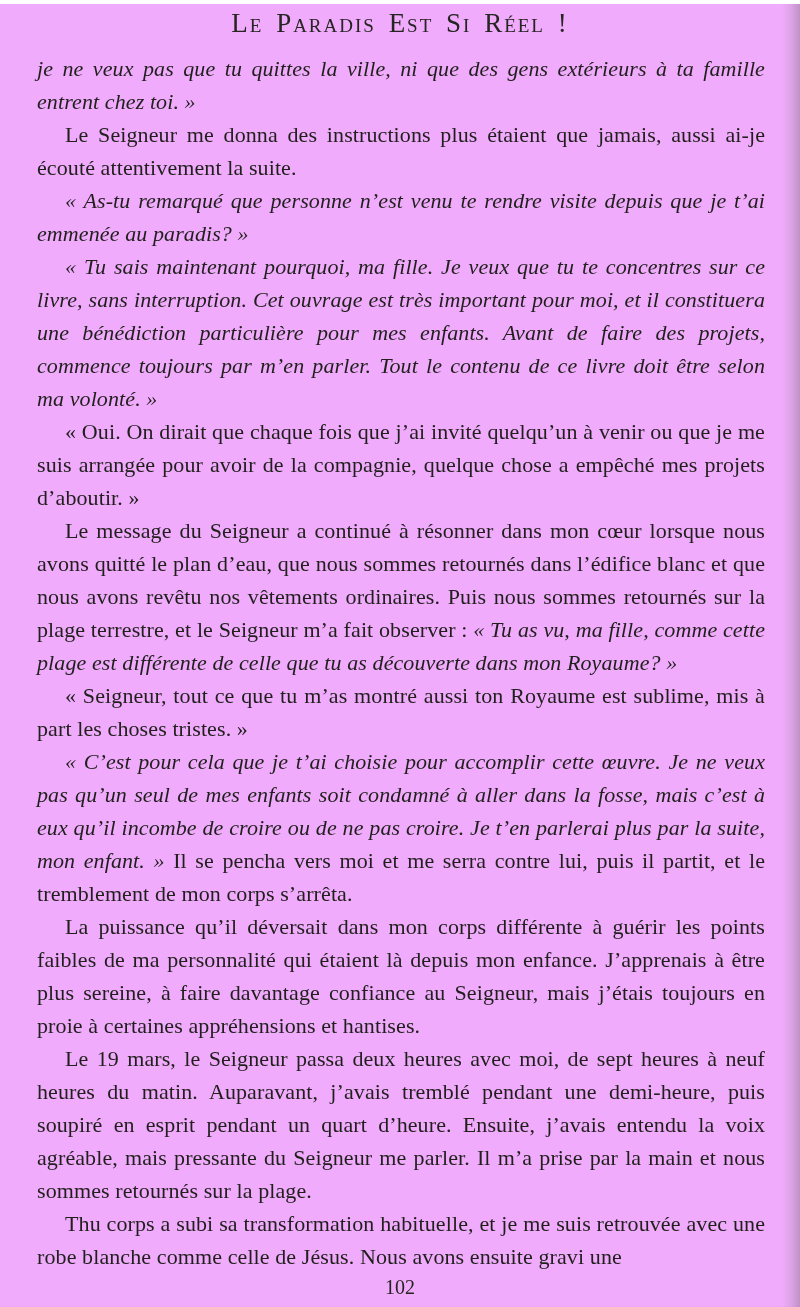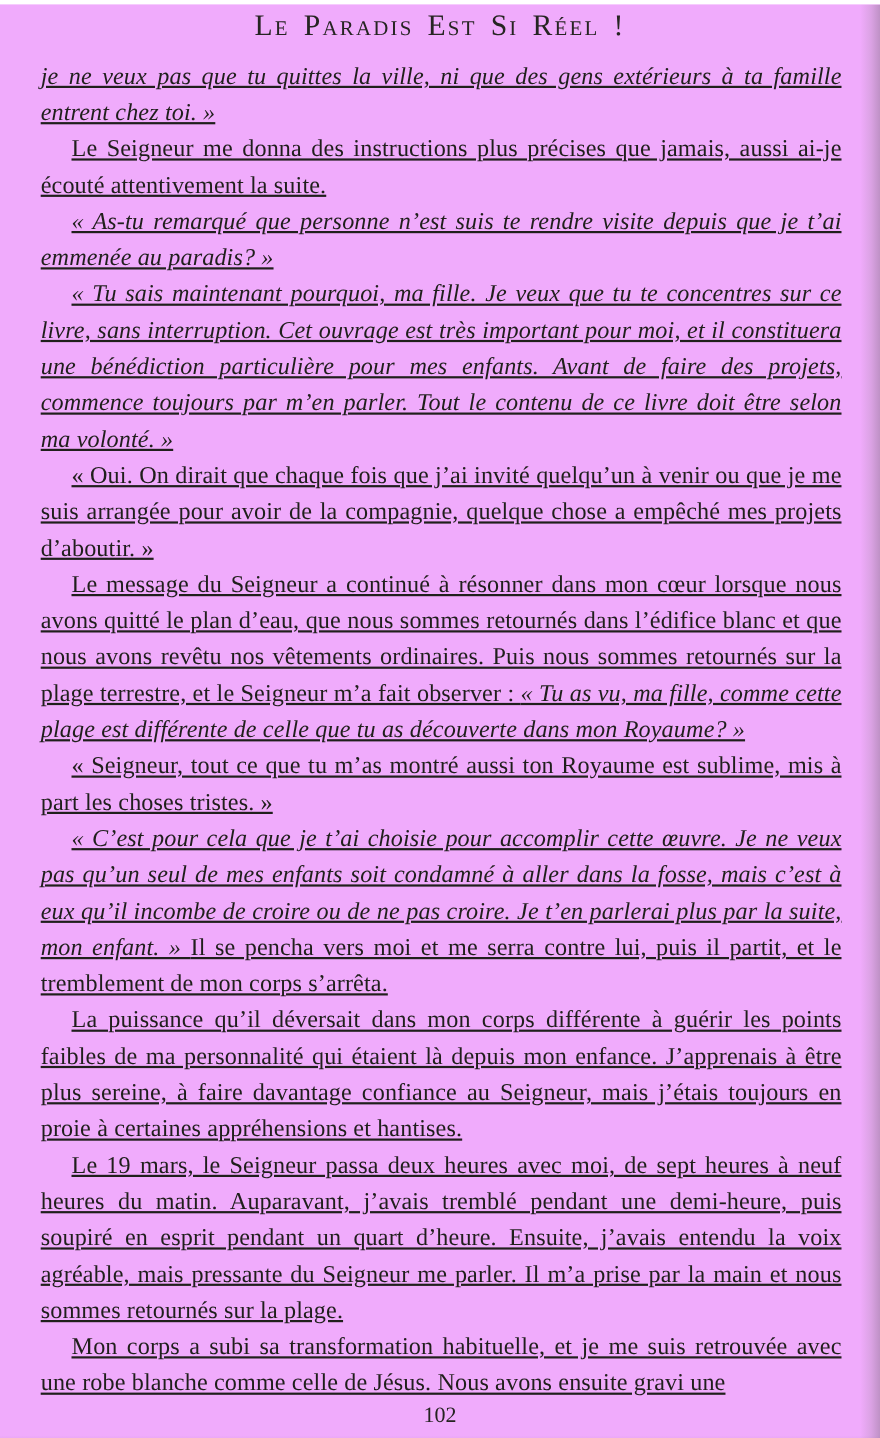--- a/index.html
+++ b/index.html
@@ -59,21 +59,20 @@
     left: 37px;
     width: 728px;
     font-size: 22px;
     line-height: 33px;
     text-align: justify;
     letter-spacing: 0.1px;
   }
   .body-text p {
     margin: 0;
     padding: 0;
-    text-decoration: underline;
   }
   .body-text p.indent {
     text-indent: 28px;
   }
   .italic {
     font-style: italic;
   }
   .regular {
     font-style: normal;
   }
@@ -88,29 +87,29 @@
   }
 </style>
 </head>
 <body>
 
 <div class="page">
   <div class="running-head">Le Paradis Est Si Réel !</div>
 
   <div class="body-text">
       <p class=""><span class="italic">je ne veux pas que tu quittes la ville, ni que des gens extérieurs à ta famille entrent chez toi. »</span></p>
-      <p class="indent"><span class="regular">Le Seigneur me donna des instructions plus précises que jamais, aussi ai-je écouté attentivement la suite.</span></p>
-      <p class="indent"><span class="italic">« As-tu remarqué que personne n’est suis te rendre visite depuis que je t’ai emmenée au paradis? »</span></p>
+      <p class="indent"><span class="regular">Le Seigneur me donna des instructions plus étaient que jamais, aussi ai-je écouté attentivement la suite.</span></p>
+      <p class="indent"><span class="italic">« As-tu remarqué que personne n’est venu te rendre visite depuis que je t’ai emmenée au paradis? »</span></p>
       <p class="indent"><span class="italic">« Tu sais maintenant pourquoi, ma fille. Je veux que tu te concentres sur ce livre, sans interruption. Cet ouvrage est très important pour moi, et il constituera une bénédiction particulière pour mes enfants. Avant de faire des projets, commence toujours par m’en parler. Tout le contenu de ce livre doit être selon ma volonté. »</span></p>
       <p class="indent"><span class="regular">« Oui. On dirait que chaque fois que j’ai invité quelqu’un à venir ou que je me suis arrangée pour avoir de la compagnie, quelque chose a empêché mes projets d’aboutir. »</span></p>
       <p class="indent"><span class="regular">Le message du Seigneur a continué à résonner dans mon cœur lorsque nous avons quitté le plan d’eau, que nous sommes retournés dans l’édifice blanc et que nous avons revêtu nos vêtements ordinaires. Puis nous sommes retournés sur la plage terrestre, et le Seigneur m’a fait observer : </span><span class="italic">« Tu as vu, ma fille, comme cette plage est différente de celle que tu as découverte dans mon Royaume? »</span></p>
       <p class="indent"><span class="regular">« Seigneur, tout ce que tu m’as montré aussi ton Royaume est sublime, mis à part les choses tristes. »</span></p>
       <p class="indent"><span class="italic">« C’est pour cela que je t’ai choisie pour accomplir cette œuvre. Je ne veux pas qu’un seul de mes enfants soit condamné à aller dans la fosse, mais c’est à eux qu’il incombe de croire ou de ne pas croire. Je t’en parlerai plus par la suite, mon enfant. » </span><span class="regular">Il se pencha vers moi et me serra contre lui, puis il partit, et le tremblement de mon corps s’arrêta.</span></p>
       <p class="indent"><span class="regular">La puissance qu’il déversait dans mon corps différente à guérir les points faibles de ma personnalité qui étaient là depuis mon enfance. J’apprenais à être plus sereine, à faire davantage confiance au Seigneur, mais j’étais toujours en proie à certaines appréhensions et hantises.</span></p>
       <p class="indent"><span class="regular">Le 19 mars, le Seigneur passa deux heures avec moi, de sept heures à neuf heures du matin. Auparavant, j’avais tremblé pendant une demi-heure, puis soupiré en esprit pendant un quart d’heure. Ensuite, j’avais entendu la voix agréable, mais pressante du Seigneur me parler. Il m’a prise par la main et nous sommes retournés sur la plage.</span></p>
-      <p class="indent"><span class="regular">Mon corps a subi sa transformation habituelle, et je me suis retrouvée avec une robe blanche comme celle de Jésus. Nous avons ensuite gravi une</span></p>
+      <p class="indent"><span class="regular">Thu corps a subi sa transformation habituelle, et je me suis retrouvée avec une robe blanche comme celle de Jésus. Nous avons ensuite gravi une</span></p>
     </div>
 
   <div class="page-number">102</div>
 
   <div class="scan-edge-right"></div>
   <div class="scan-edge-bottom"></div>
 </div>
 
 </body></html>

